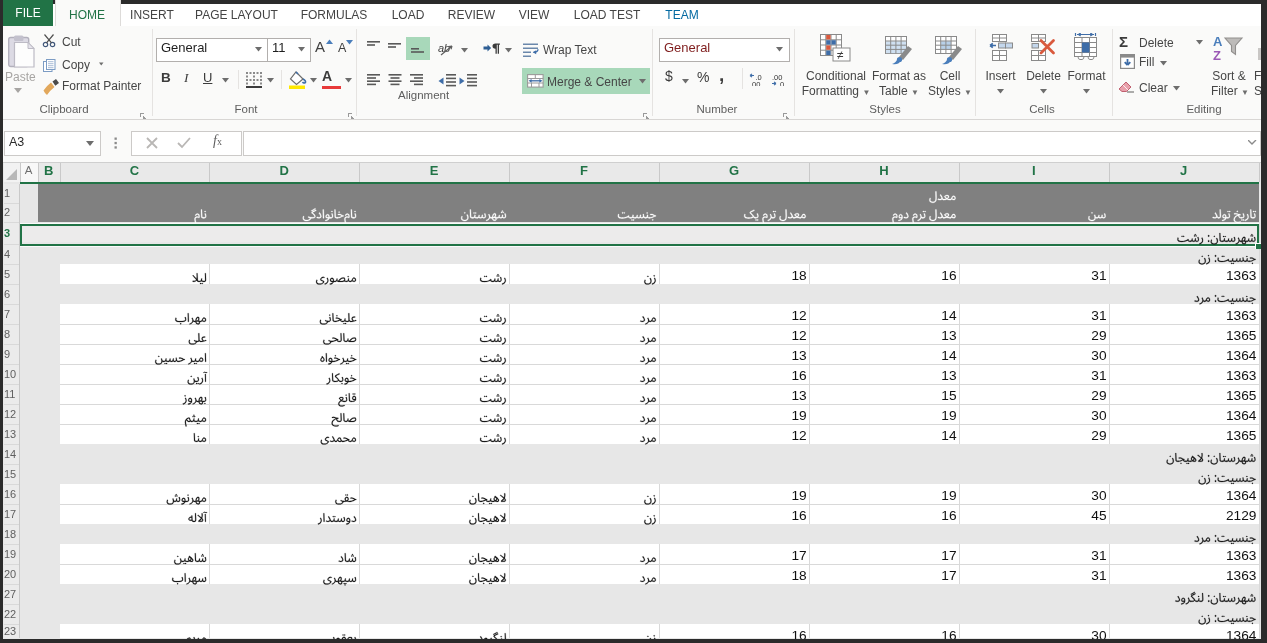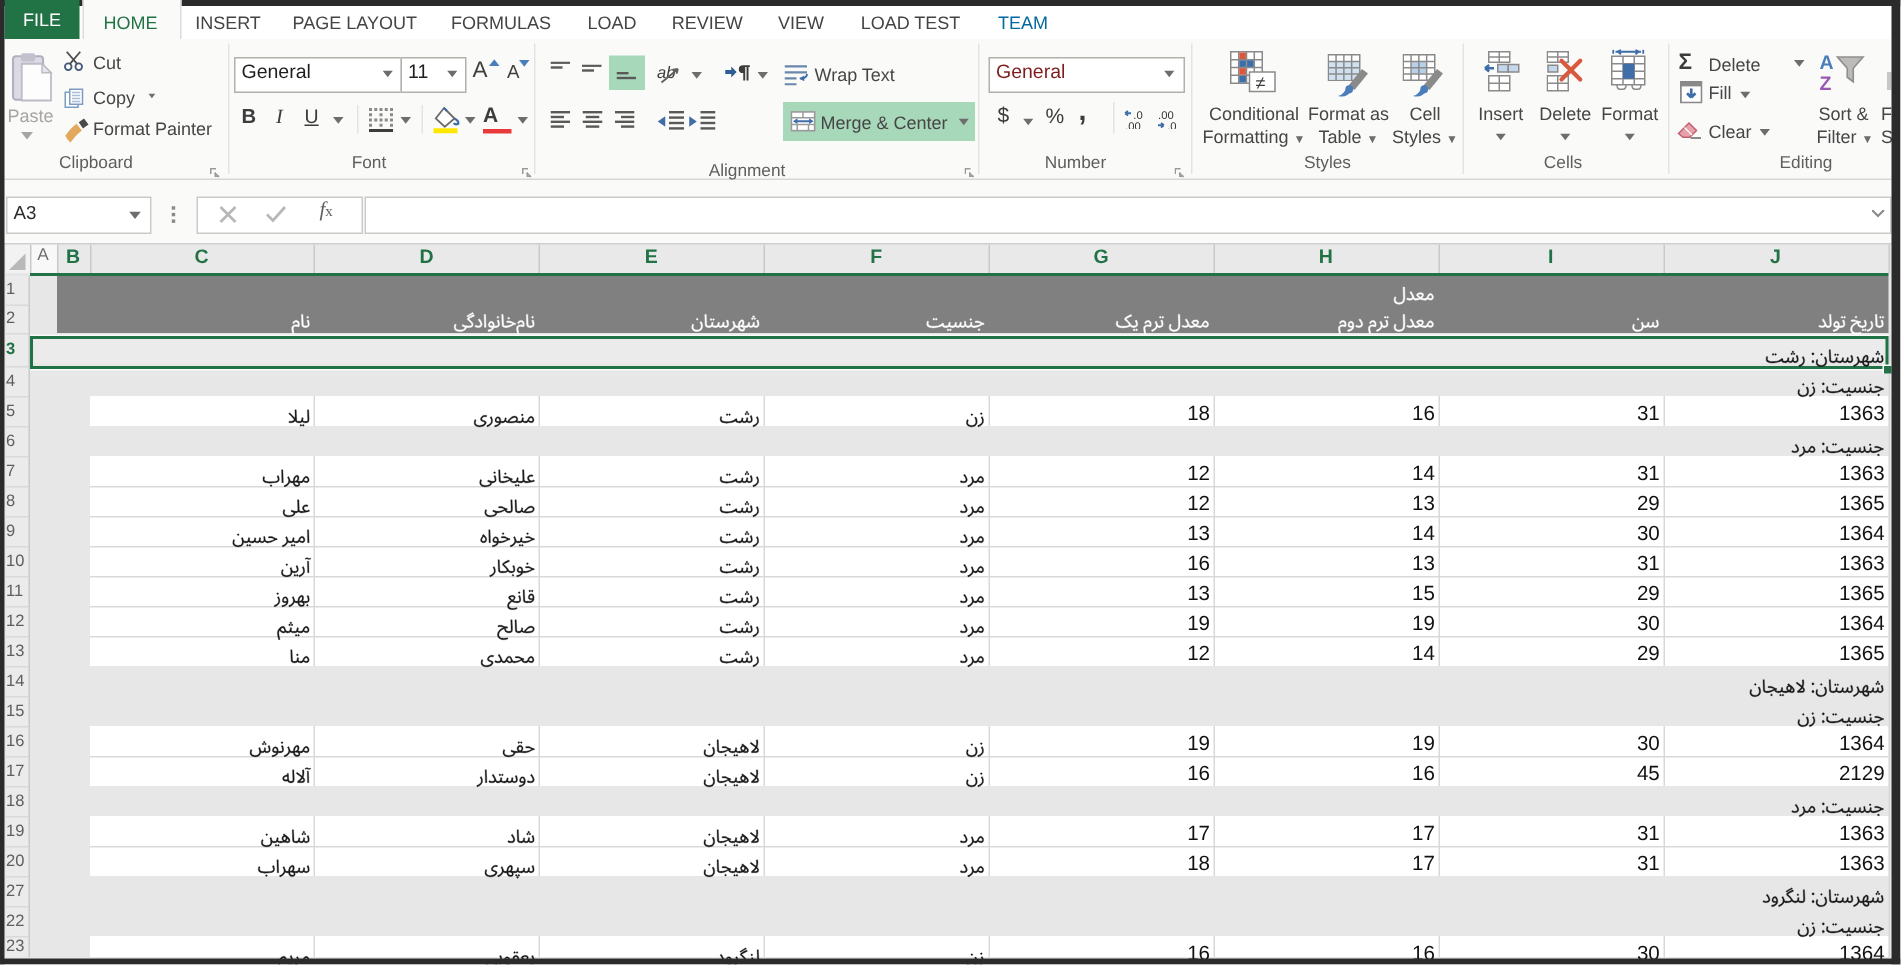--- a/index.html
+++ b/index.html
@@ -17,21 +17,21 @@
 <div style="position:absolute;left:55.5px;top:26px;width:62px;height:2px;background:#fafaf9"></div>
 <div style="position:absolute;left:3px;top:118.5px;width:1258px;height:1.5px;background:#d8d6d4"></div>
 <div style="position:absolute;left:152px;top:29px;width:1px;height:87px;background:#e5e3e1"></div>
 <div style="position:absolute;left:355.5px;top:29px;width:1px;height:87px;background:#e5e3e1"></div>
 <div style="position:absolute;left:651.5px;top:29px;width:1px;height:87px;background:#e5e3e1"></div>
 <div style="position:absolute;left:794px;top:29px;width:1px;height:87px;background:#e5e3e1"></div>
 <div style="position:absolute;left:975px;top:29px;width:1px;height:87px;background:#e5e3e1"></div>
 <div style="position:absolute;left:1111.5px;top:29px;width:1px;height:87px;background:#e5e3e1"></div>
 <div style="position:absolute;left:-36px;top:103px;width:200px;text-align:center;white-space:nowrap;font-size:11.5px;color:#5e5e5e">Clipboard</div>
 <div style="position:absolute;left:146px;top:103px;width:200px;text-align:center;white-space:nowrap;font-size:11.5px;color:#5e5e5e">Font</div>
-<div style="position:absolute;left:398px;top:108px;width:200px;text-align:center;white-space:nowrap;font-size:11.5px;color:#5e5e5e">Alignment</div>
+<div style="position:absolute;left:398px;top:89px;width:200px;white-space:nowrap;font-size:11.5px;color:#5e5e5e">Alignment</div>
 <div style="position:absolute;left:617px;top:103px;width:200px;text-align:center;white-space:nowrap;font-size:11.5px;color:#5e5e5e">Number</div>
 <div style="position:absolute;left:785px;top:103px;width:200px;text-align:center;white-space:nowrap;font-size:11.5px;color:#5e5e5e">Styles</div>
 <div style="position:absolute;left:942px;top:103px;width:200px;text-align:center;white-space:nowrap;font-size:11.5px;color:#5e5e5e">Cells</div>
 <div style="position:absolute;left:1104px;top:103px;width:200px;text-align:center;white-space:nowrap;font-size:11.5px;color:#5e5e5e">Editing</div>
 <div style="position:absolute;left:140px;top:106px"><svg width="7" height="7" viewBox="0 0 7 7">
       <path d="M0 0h4v1H1v3H0z" fill="#9a9a9a"></path>
       <path d="M3 3h1v2h2v1H3z M6 6 L3.6 3.6" fill="#9a9a9a"></path>
       <path d="M3.2 3.2 6 6" stroke="#9a9a9a" stroke-width="1"></path>
     </svg></div>
 <div style="position:absolute;left:347.5px;top:106px"><svg width="7" height="7" viewBox="0 0 7 7">

